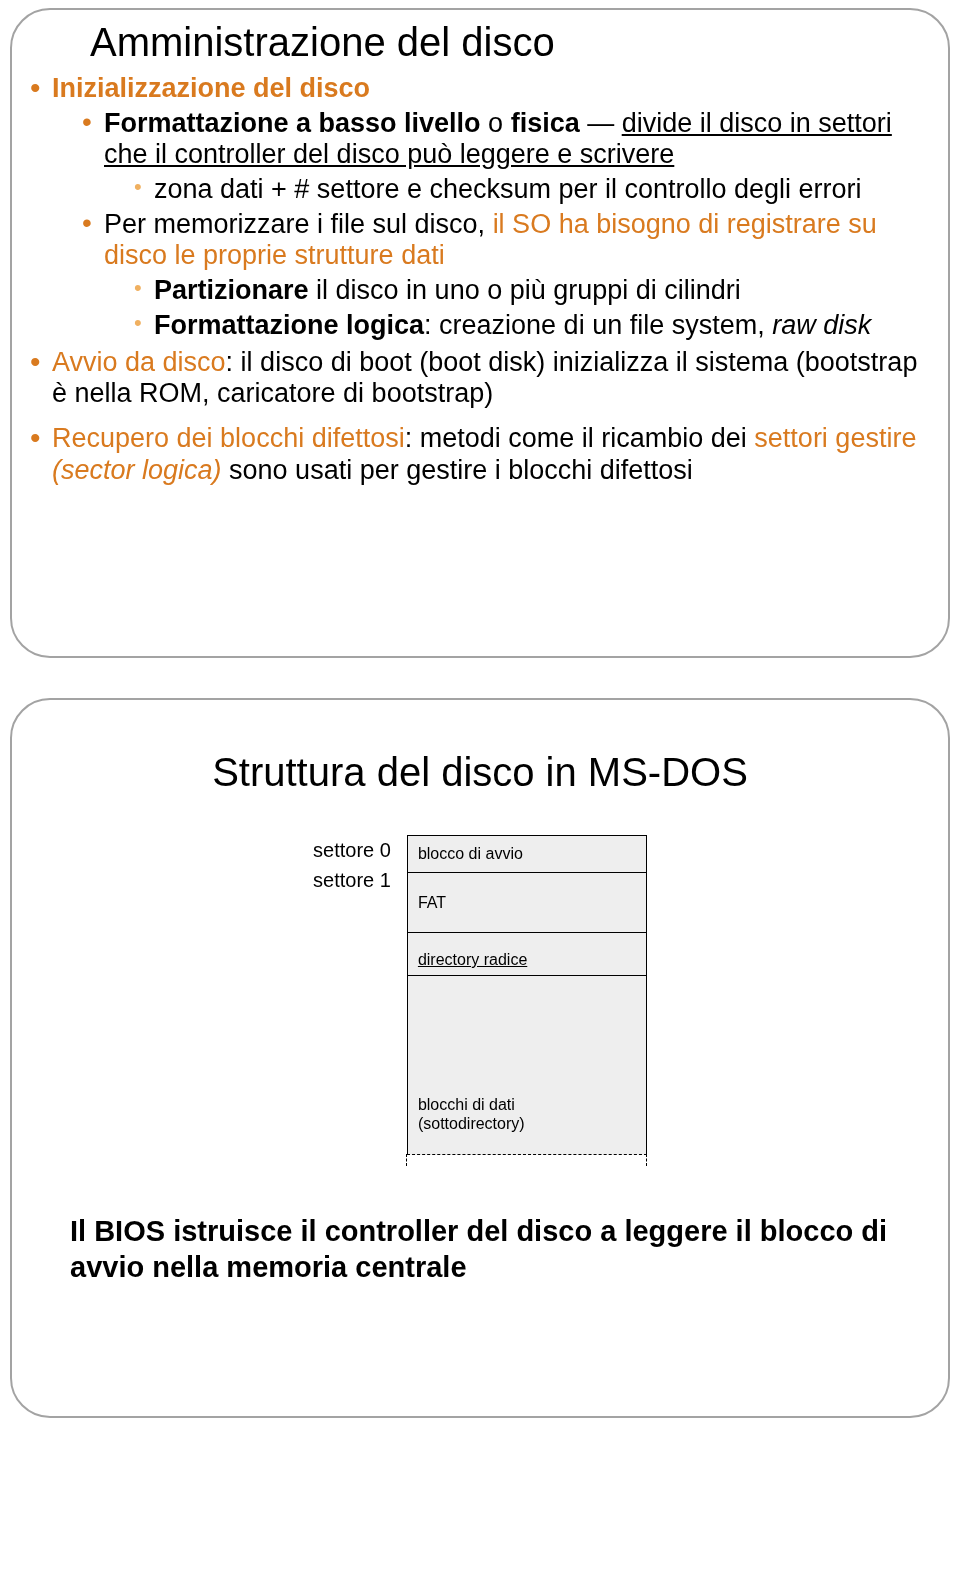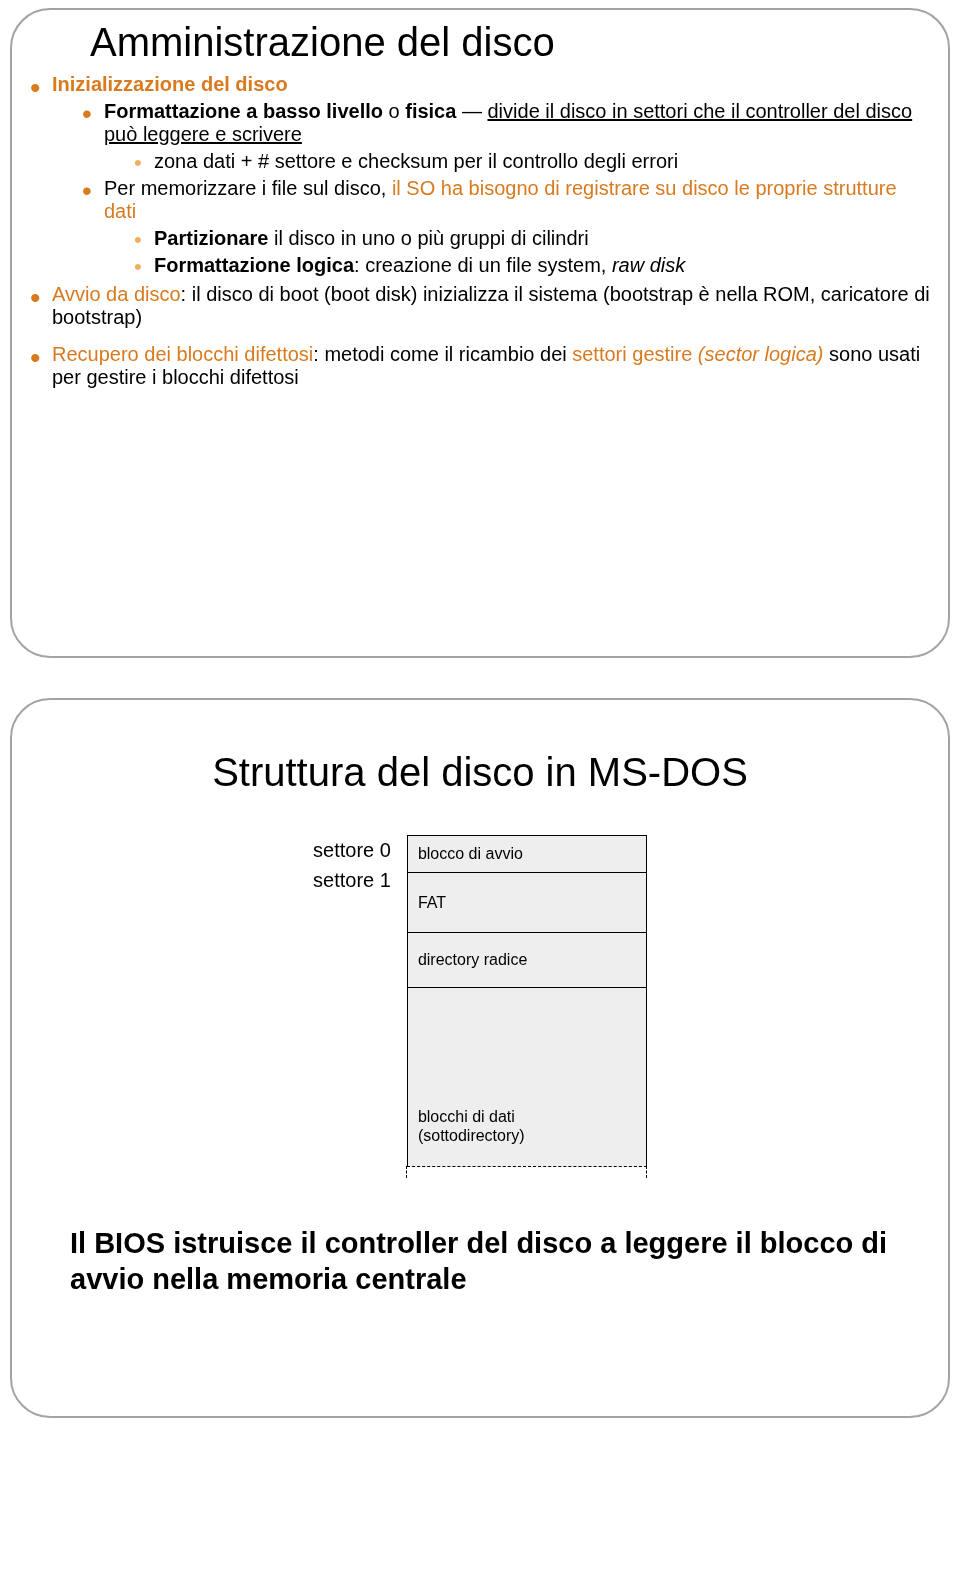--- a/index.html
+++ b/index.html
@@ -28,21 +28,21 @@
     font-size: 40px;
     font-weight: normal;
     color: #000;
     text-align: center;
     margin: 30px 0 40px 0;
   }
   ul.lvl0 {
     list-style: none;
     padding-left: 0;
     margin: 0;
-    font-size: 20px;
+    font-size: 27px;
     line-height: 1.15;
   }
   ul.lvl0 > li {
     position: relative;
     padding-left: 22px;
     margin-bottom: 6px;
   }
   ul.lvl0 > li::before {
     content: "•";
     position: absolute;
@@ -122,21 +122,21 @@
     background: #eee;
     border: 1.5px solid #000;
     width: 240px;
     box-sizing: border-box;
     font-size: 16px;
     padding: 3px 10px;
     margin-bottom: -1.5px;
   }
   .cell.h40 { height: 38px; line-height: 30px; }
   .cell.hfat { height: 62px; text-align: left; line-height: 54px; }
-  .cell.h56 { height: 56px; line-height: 48px; }
+  .cell.h56 { height: 44px; line-height: 48px; text-decoration: underline; }
   .cell.last {
     height: 180px;
     position: relative;
     border-bottom: 1.5px dashed #000;
   }
   .cell.last .inner-label {
     position: absolute;
     bottom: 20px;
     left: 10px;
     line-height: 1.2;

